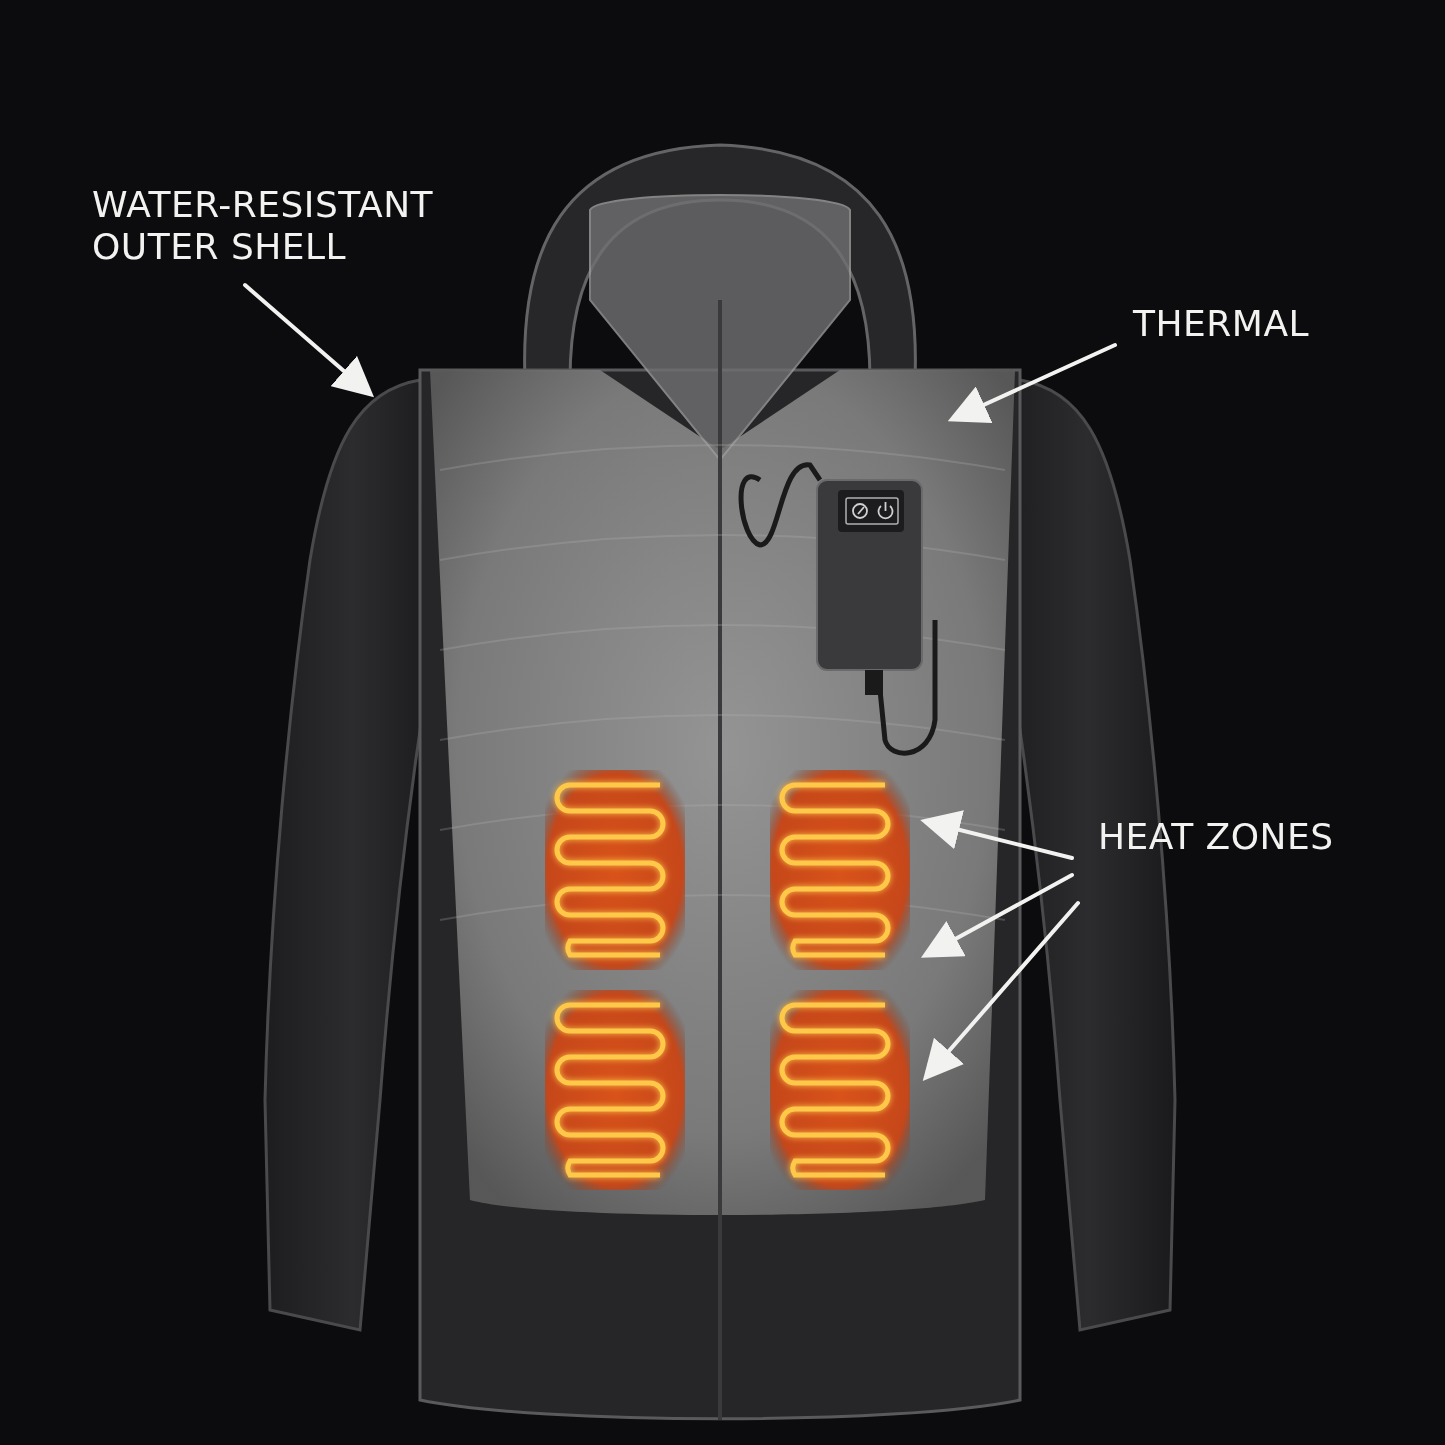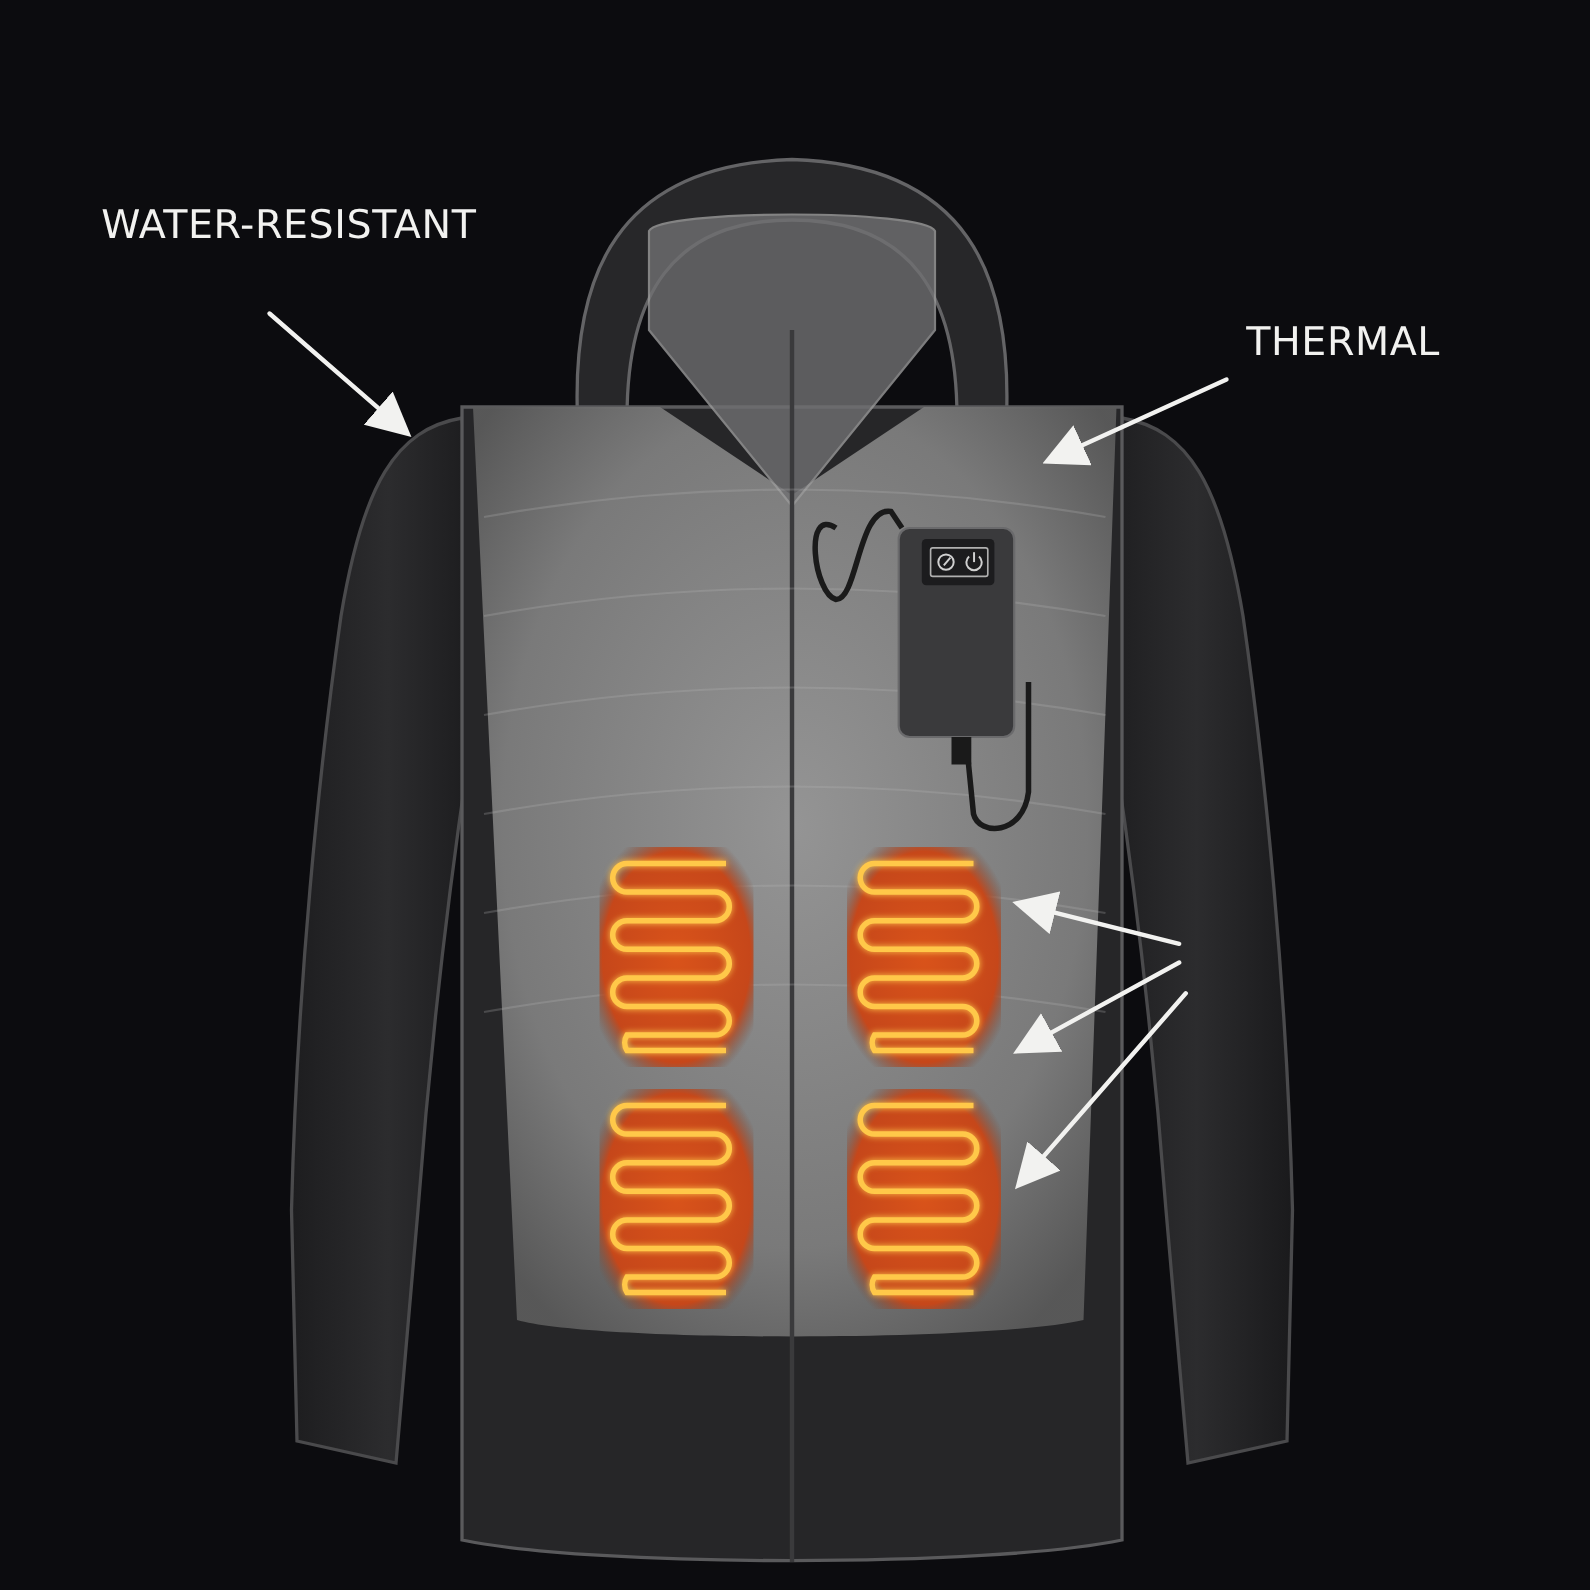--- a/index.html
+++ b/index.html
@@ -105,21 +105,23 @@
     <line x1="245" y1="285" x2="368" y2="392" marker-end="url(#arrow)"></line>
     <line x1="1115" y1="345" x2="955" y2="418" marker-end="url(#arrow)"></line>
     <line x1="1072" y1="858" x2="928" y2="822" marker-end="url(#arrow)"></line>
     <line x1="1072" y1="875" x2="928" y2="954" marker-end="url(#arrow)"></line>
     <line x1="1078" y1="903" x2="928" y2="1075" marker-end="url(#arrow)"></line>
   </g>
 </svg>
 
 <div class="callout" style="left:92px; top:184px;">
   <span>WATER-RESISTANT</span>
+  <span>OUTER SHELL</span>
 </div>
 
-<div class="callout" style="left:1133px; top:291px;">
+<div class="callout" style="left:1133px; top:303px;">
   <span>THERMAL</span>
 </div>
 
 <div class="callout" style="left:1098px; top:816px;">
+  <span>HEAT ZONES</span>
 </div>
 </div>
 
 </body></html>

